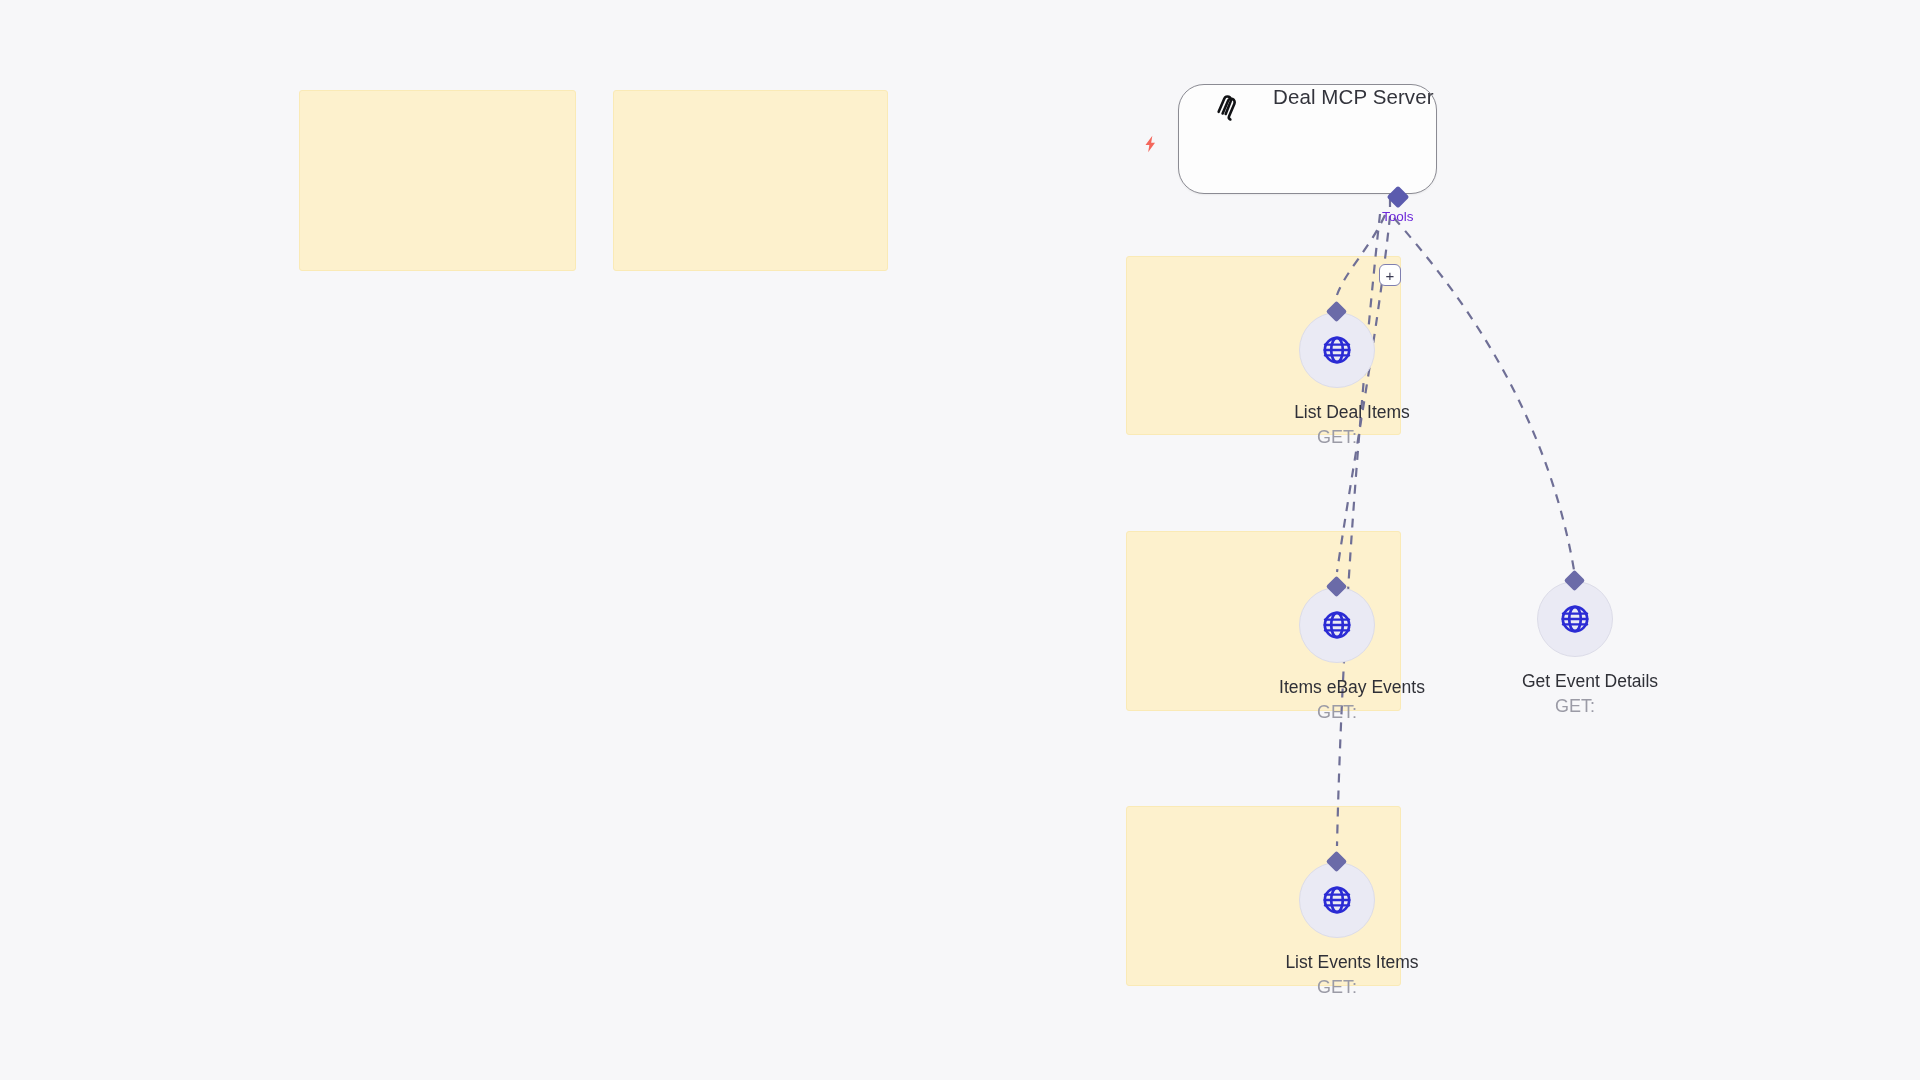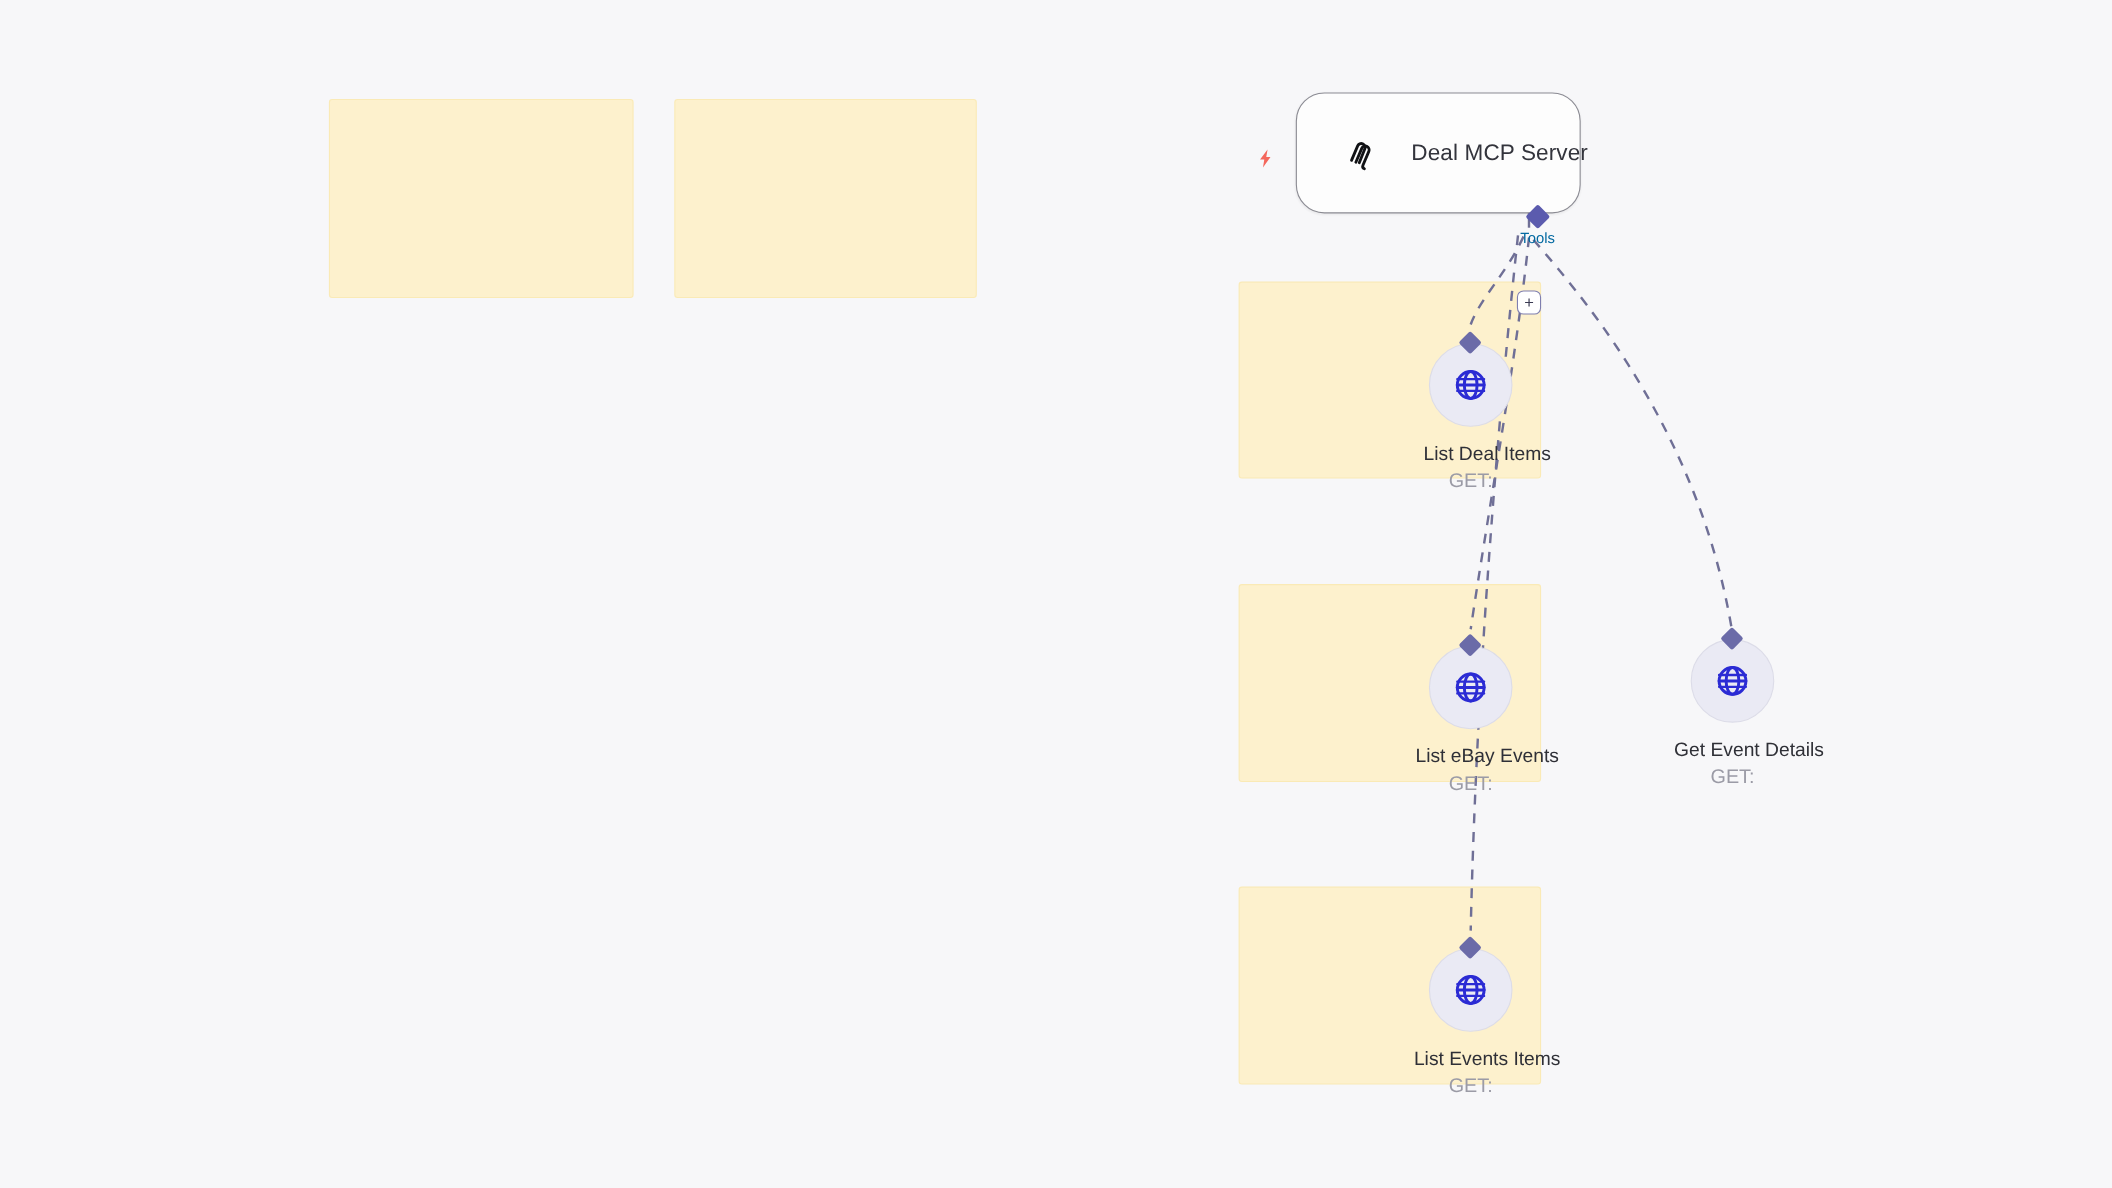--- a/index.html
+++ b/index.html
@@ -36,25 +36,24 @@
     width: 1920px;
     height: 1080px;
     pointer-events: none;
   }
 
   
   .server-card {
     position: absolute;
     box-sizing: border-box;
     display: flex;
-    align-items: center;
     background: #fdfdfd;
     border: 1.6px solid #8b8b93;
     border-radius: 26px;
-    padding: 0 36px;
+    padding: 0 26px;
     box-shadow: 0 1px 2px rgba(30,30,40,.06);
   }
   .server-card .logo {
     width: 40px;
     height: 40px;
     flex: 0 0 40px;
     display: flex;
     align-items: center;
     justify-content: center;
   }
@@ -132,21 +131,21 @@
   .tools-port .diamond {
     width: 16px;
     height: 16px;
     background: #5b5bae;
     transform: rotate(45deg);
     border-radius: 2px;
   }
   .tools-port .port-label {
     margin-top: 4px;
     font-size: 13.5px;
-    color: #0369a1;
+    color: #6d28d9;
     white-space: nowrap;
   }
 
   
   .add-btn {
     position: absolute;
     width: 22px;
     height: 22px;
     box-sizing: border-box;
     background: #ffffff;
@@ -239,21 +238,21 @@
       <span class="handle"></span>
       <svg viewBox="0 0 24 24" width="34" height="34" aria-hidden="true">
         <g fill="none" stroke="#2b2bd4" stroke-width="1.9" stroke-linecap="round">
           <circle cx="12" cy="12" r="8.6"></circle>
           <path d="M3.4 12 h17.2"></path>
           <path d="M3.4 8.2 h17.2 M3.4 15.8 h17.2" stroke-width="1.5"></path>
           <ellipse cx="12" cy="12" rx="4.1" ry="8.6"></ellipse>
         </g>
       </svg>
     </div>
-    <div class="node-label">List eBay Events</div>
+    <div class="node-label">Items eBay Events</div>
     <div class="node-sub">GET:</div>
   </div>
 
   <div class="tool-node" style="left:1500px; top:581px;">
     <div class="circle">
       <span class="handle"></span>
       <svg viewBox="0 0 24 24" width="34" height="34" aria-hidden="true">
         <g fill="none" stroke="#2b2bd4" stroke-width="1.9" stroke-linecap="round">
           <circle cx="12" cy="12" r="8.6"></circle>
           <path d="M3.4 12 h17.2"></path>

